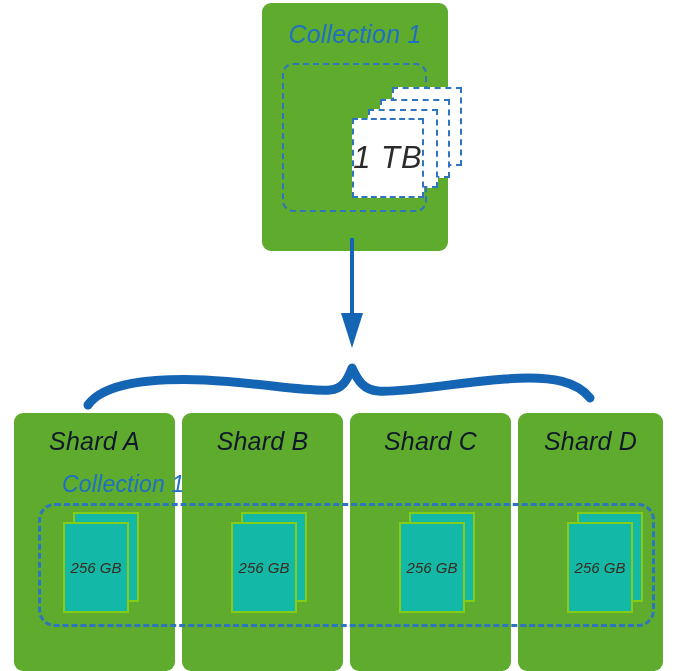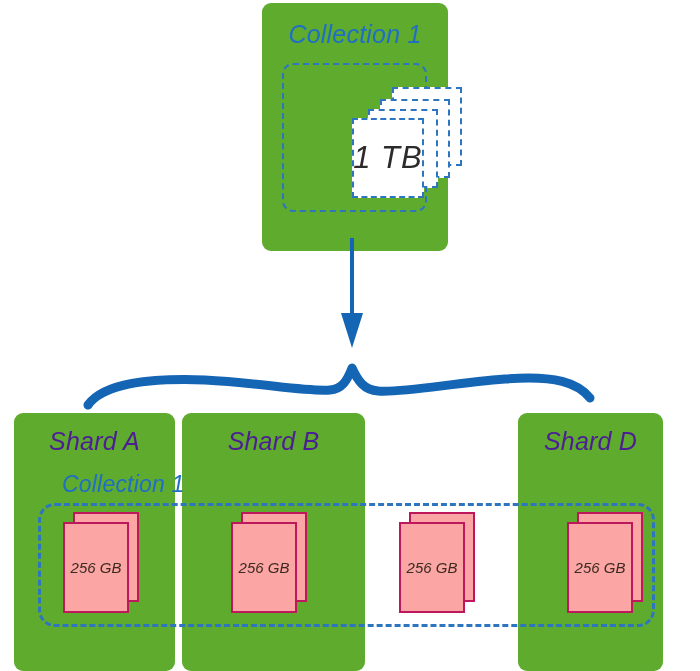--- a/index.html
+++ b/index.html
@@ -65,21 +65,21 @@
     pointer-events:none;
   }
 
   
   .shard{
     position:absolute;top:413px;height:258px;
   }
   .shard-title{
     position:absolute;top:14px;left:0;width:100%;
     text-align:center;
-    color:#4c1d95;
+    color:#0f172a;
     font-size:25px;
     letter-spacing:.2px;
     white-space:nowrap;
   }
 
   
   #shard-dashed{
     position:absolute;left:38px;top:503px;width:617px;height:124px;
     border:3px dashed #2E75C0;
     border-radius:17px;
@@ -90,22 +90,22 @@
     color:#1F6FC4;
     font-size:23px;
     letter-spacing:.2px;
     white-space:nowrap;
   }
 
   
   .docpair{position:absolute;top:512px;width:100px;height:105px;}
   .doc-solid{
     position:absolute;
-    background:#fca5a5;
-    border:2px solid #be185d;
+    background:#14b8a6;
+    border:2px solid #84cc16;
     box-sizing:border-box;
   }
   .doc-back{left:18px;top:0px;width:66px;height:90px;}
   .doc-front{left:8px;top:10px;width:66px;height:91px;}
   .gb-label{
     position:absolute;left:0;top:0;width:100%;height:100%;
     display:flex;align-items:center;justify-content:center;
     color:#3A2A1E;
     font-size:15px;
     white-space:nowrap;
@@ -138,22 +138,25 @@
 
     <g>
       <path d="M88,405 C104,383 150,378 205,380 C262,383 306,392 330,390 C342,389 347,381 352,368
                C358,381 364,390 378,391 C404,393 452,383 505,379 C556,375 578,383 590,398" fill="none" stroke="#1565B5" stroke-width="9" stroke-linecap="round" stroke-linejoin="round"></path>
     </g>
   </svg>
 
   <div class="greenbox shard" style="left:14px;width:161px;">
     <div class="shard-title">Shard A</div>
   </div>
-  <div class="greenbox shard" style="left:182px;width:183px;">
+  <div class="greenbox shard" style="left:182px;width:161px;">
     <div class="shard-title">Shard B</div>
+  </div>
+  <div class="greenbox shard" style="left:350px;width:161px;">
+    <div class="shard-title">Shard C</div>
   </div>
   <div class="greenbox shard" style="left:518px;width:145px;">
     <div class="shard-title">Shard D</div>
   </div>
 
   <div id="shard-dashed"></div>
   <div id="shard-collection-label">Collection 1</div>
 
   <div class="docpair" style="left:55px;">
     <div class="doc-solid doc-back"></div>

